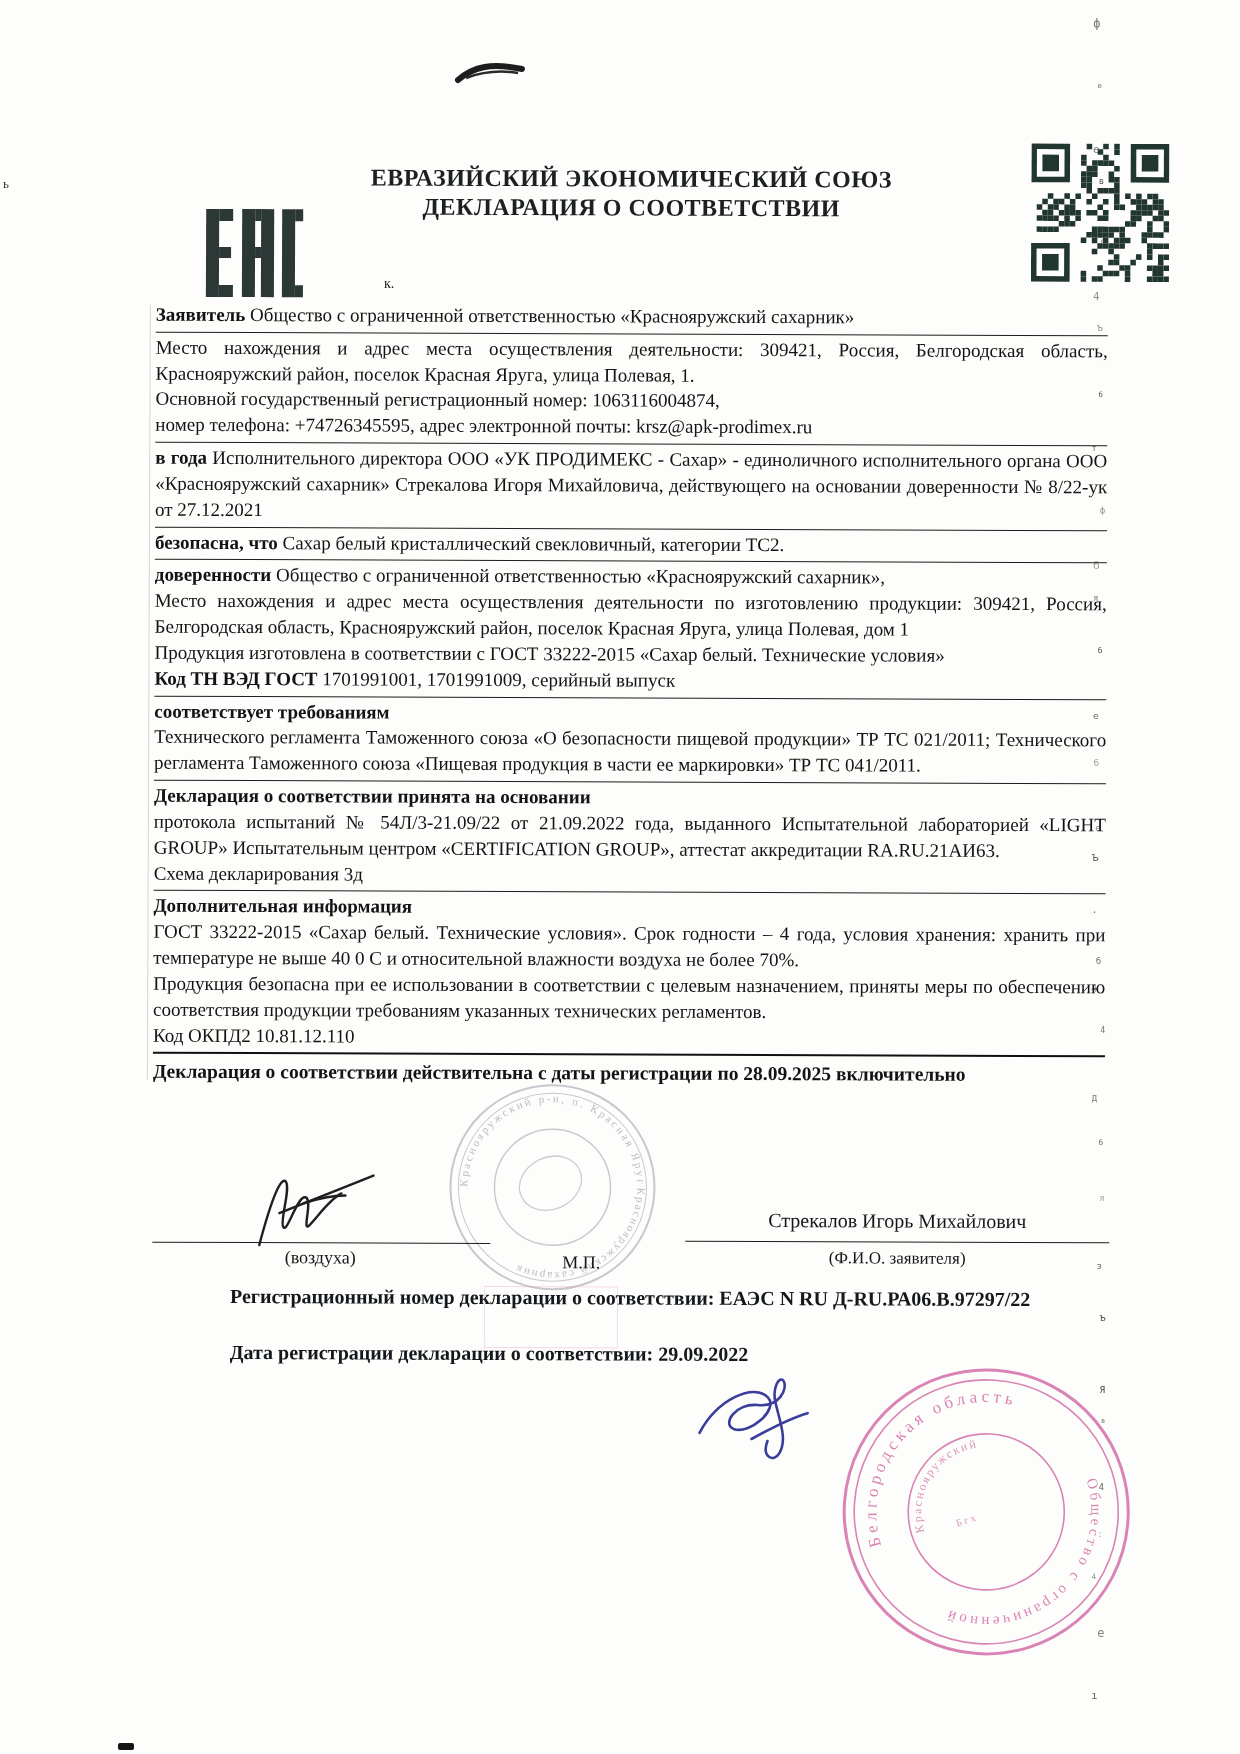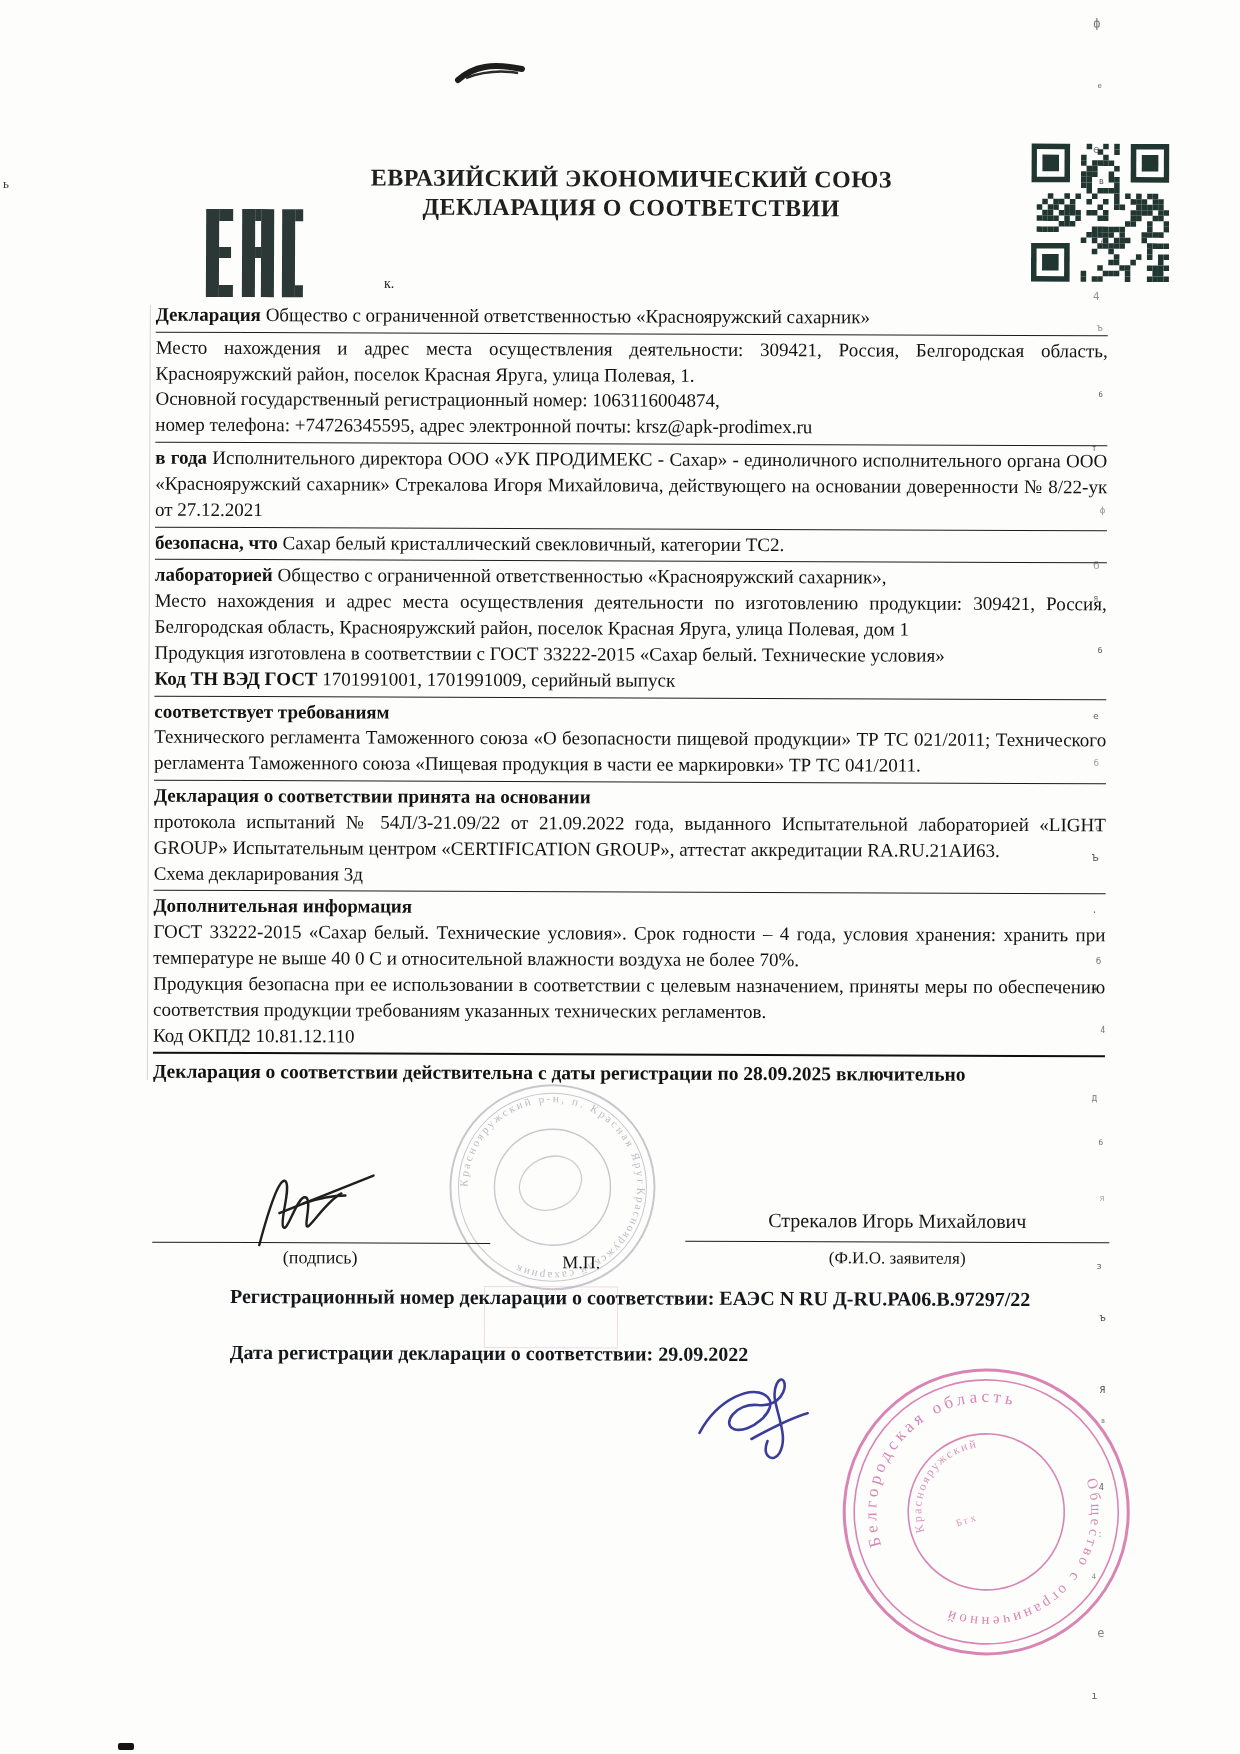--- a/index.html
+++ b/index.html
@@ -305,39 +305,39 @@
         <rect x="22" y="24" width="1" height="1" fill="#213630"></rect>
         <rect x="23" y="24" width="1" height="1" fill="#213630"></rect>
         <rect x="24" y="24" width="1" height="1" fill="#213630"></rect>
       </svg>
 
     <div class="margin-line"></div>
 
     <div class="body-block">
 
       <div class="sec">
-        <p><span class="lead">Декларация</span> <span>Общество с ограниченной ответственностью «Краснояружский сахарник»</span></p>
+        <p><span class="lead">Заявитель</span> <span>Общество с ограниченной ответственностью «Краснояружский сахарник»</span></p>
       </div>
 
       <div class="sec">
         <p>Место нахождения и адрес места осуществления деятельности: 309421, Россия, Белгородская область, Краснояружский район, поселок Красная Яруга, улица Полевая, 1.</p>
         <p>Основной государственный регистрационный номер: 1063116004874,</p>
         <p>номер телефона: +74726345595, адрес электронной почты: krsz@apk-prodimex.ru</p>
       </div>
 
       <div class="sec">
         <p><span class="lead">в года</span> <span>Исполнительного директора ООО «УК ПРОДИМЕКС - Сахар» - единоличного исполнительного органа  ООО «Краснояружский сахарник» Стрекалова Игоря Михайловича, действующего на основании доверенности № 8/22-ук от 27.12.2021</span></p>
       </div>
 
       <div class="sec">
         <p><span class="lead">безопасна, что</span> <span>Сахар белый кристаллический свекловичный, категории ТС2.</span></p>
       </div>
 
       <div class="sec">
-        <p><span class="lead">лабораторией</span> <span>Общество с ограниченной ответственностью «Краснояружский сахарник»,</span></p>
+        <p><span class="lead">доверенности</span> <span>Общество с ограниченной ответственностью «Краснояружский сахарник»,</span></p>
         <p>Место нахождения и адрес места осуществления деятельности по изготовлению продукции: 309421, Россия, Белгородская область, Краснояружский район, поселок Красная Яруга, улица Полевая, дом 1</p>
         <p>Продукция изготовлена в соответствии с ГОСТ 33222-2015 «Сахар белый. Технические условия»</p>
         <p><span class="lead">Код ТН ВЭД ГОСТ</span> <span>1701991001, 1701991009, серийный выпуск</span></p>
       </div>
 
       <div class="sec">
         <p class="lead">соответствует требованиям</p>
         <p><span>Технического регламента Таможенного союза «О безопасности пищевой продукции» ТР ТС 021/2011;</span> <span>Технического регламента Таможенного союза «Пищевая продукция в части  ее  маркировки» ТР ТС 041/2011.</span></p>
       </div>
 
@@ -380,21 +380,21 @@
 
     <svg class="black-sign" width="175" height="92" viewBox="0 0 175 92">
       <g stroke="#1f1f1f" fill="none" stroke-width="2.4" stroke-linecap="round">
         <path d="M14,86 C24,48 34,18 40,22 C46,28 34,62 38,68 C42,74 52,36 60,38 C68,40 56,74 64,66 C72,58 84,40 96,34"></path>
         <path d="M34,54 L128,16"></path>
         <path d="M58,44 C70,40 86,36 100,36"></path>
       </g>
     </svg>
 
     <div class="sig-line-left"></div>
-    <div class="sign-caption">(подпись)</div>
+    <div class="sign-caption">(воздуха)</div>
     <div class="mp">М.П.</div>
     <div class="fio">Стрекалов Игорь Михайлович</div>
     <div class="sig-line-right"></div>
     <div class="fio-caption">(Ф.И.О. заявителя)</div>
 
     <div class="reg-number">Регистрационный номер декларации о соответствии: ЕАЭС N RU Д-RU.РА06.В.97297/22</div>
     <div class="reg-date">Дата регистрации декларации о соответствии: 29.09.2022</div>
 
     <svg class="blue-sign" width="140" height="100" viewBox="0 0 140 100">
       <g stroke="#3a3d9b" fill="none" stroke-width="2.6" stroke-linecap="round">

